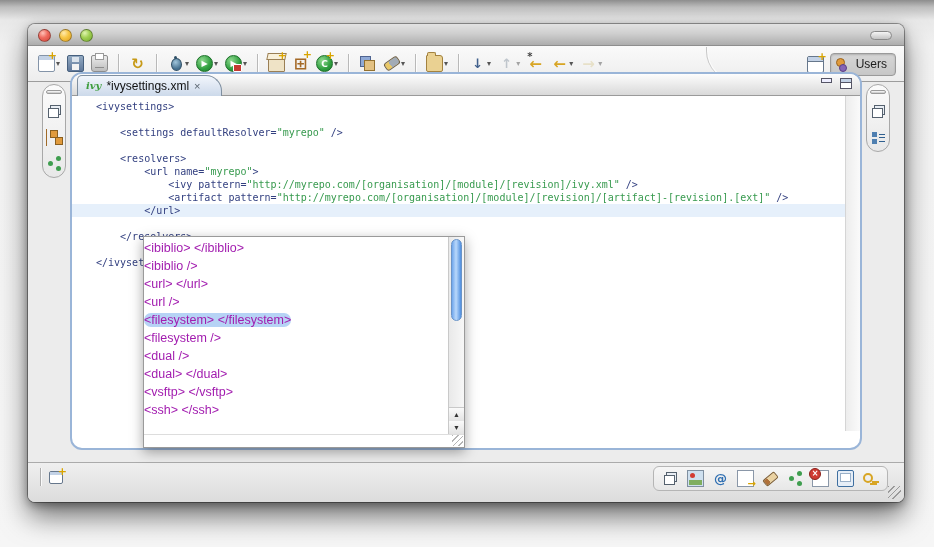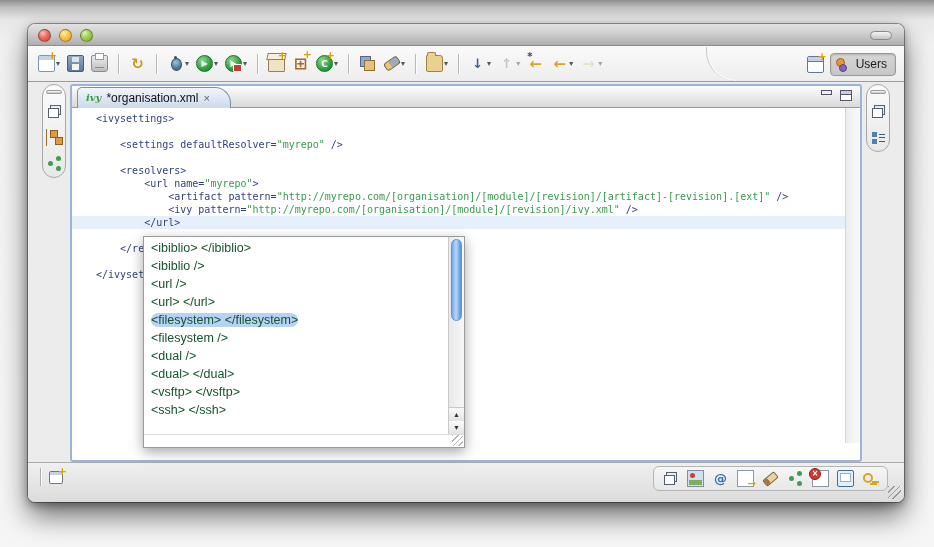--- a/index.html
+++ b/index.html
@@ -97,22 +97,22 @@
   .i-restore-views::after,.i-restore-tray::after{content:"";position:absolute;left:2px;bottom:2px;width:9px;height:8px;border:1px solid #55616e;background:#fff;}
   .i-type-hierarchy{border-left:1px solid #a06a28;}
   .i-type-hierarchy::before{content:"";position:absolute;left:3px;top:1px;width:6px;height:6px;background:#e09a3c;border:1px solid #8a5f1f;}
   .i-type-hierarchy::after{content:"";position:absolute;left:8px;bottom:1px;width:6px;height:6px;background:#e09a3c;border:1px solid #8a5f1f;}
   .i-dependencies-view::before,.i-shared-objects::before{content:"";position:absolute;left:2px;top:6px;width:5px;height:5px;border-radius:50%;
     background:#3f9e4f;box-shadow:8px -5px 0 #3f9e4f,8px 5px 0 #3f9e4f;border:0;}
   .i-outline-view::before{content:"";position:absolute;left:2px;top:3px;width:5px;height:5px;background:#4f7fb0;box-shadow:0 7px 0 #4f7fb0;}
   .i-outline-view::after{content:"";position:absolute;left:9px;top:5px;width:6px;height:1px;background:#2f5f8f;box-shadow:0 3px 0 #2f5f8f,0 7px 0 #2f5f8f;}
 
   
-  .editor-stack{position:absolute;left:42px;top:60px;width:792px;height:378px;
-    border:2px solid #9ab5d8;border-radius:3px;background:#fff;overflow:hidden;}
+  .editor-stack{position:absolute;left:42px;top:48px;width:792px;height:378px;
+    border:2px solid #9ab5d8;border-radius:12px;background:#fff;overflow:hidden;}
   .tabbar{position:relative;height:22px;background:linear-gradient(#fdfdfd,#d9d9d9);border-bottom:1px solid #9a9a9a;}
   .etab{position:absolute;left:5px;top:1px;height:21px;display:inline-flex;align-items:center;gap:5px;
     padding:0 20px 0 8px;background:linear-gradient(#f2f6fc,#ccd9ea);border:1px solid #7f8fa0;border-bottom:none;
     border-radius:5px 16px 0 0;font-size:12px;color:#111;}
   .ivy-glyph{font-family:"DejaVu Serif",serif;font-style:italic;font-weight:bold;color:#3f9e3f;font-size:10px;line-height:10px;}
   .tab-close{font-size:11px;color:#5a6570;line-height:11px;}
   .stack-btns{position:absolute;right:8px;top:4px;display:flex;gap:8px;}
   .sb-min{width:12px;height:10px;position:relative;}
   .sb-min::before{content:"";position:absolute;left:1px;top:0;width:9px;height:3px;border:1px solid #556;background:#eef;}
   .sb-max{width:12px;height:11px;border:1px solid #556;background:#fff;position:relative;}
@@ -129,21 +129,21 @@
 
   .bottomstrip{position:absolute;left:0;right:0;bottom:0;height:17px;
     background:linear-gradient(#e9eff7,#ccd8e7);border-top:1px solid #9fb0c4;}
   .btab{position:absolute;left:2px;top:0;padding:1px 10px 2px 10px;background:#fcfcfc;border:1px solid #8a97a8;border-top:none;
     border-radius:0 0 8px 8px;font-size:11px;color:#111;}
 
   
   .popup{position:absolute;left:143px;top:236px;width:322px;height:212px;background:#fff;
     border:1px solid #9a9a9a;box-shadow:0 4px 12px rgba(0,0,0,.35);z-index:50;}
   .plist{position:absolute;left:0;top:2px;right:16px;bottom:13px;overflow:hidden;}
-  .pitem{height:18px;line-height:18px;padding-left:7px;font-size:12.5px;color:#14532d;white-space:pre;}
+  .pitem{height:18px;line-height:18px;font-size:12.5px;color:#a21caf;white-space:pre;}
   .pitem .sel{background:var(--sel,#b6d3f5);border-radius:7px;}
   .pscroll{position:absolute;right:0;top:0;bottom:13px;width:16px;background:linear-gradient(90deg,#e9e9e9,#f7f7f7);border-left:1px solid #c9c9c9;}
   .pthumb{position:absolute;left:2px;top:2px;width:11px;height:82px;border-radius:6px;border:1px solid #6a94c8;
     background:linear-gradient(90deg,#6fa6ec,#b9d8fb 45%,#4f8fe0);}
   .parrows{position:absolute;left:0;right:0;bottom:0;border-top:1px solid #c9c9c9;}
   .parrow{height:13px;text-align:center;font-size:7px;color:#333;line-height:13px;background:linear-gradient(#fafafa,#e3e3e3);}
   .pfoot{position:absolute;left:0;right:0;bottom:0;height:13px;background:#fff;border-top:1px solid #ddd;}
   .pgrip{position:absolute;right:1px;bottom:1px;width:11px;height:11px;
     background:repeating-linear-gradient(135deg,#b5b5b5 0 1px,transparent 1px 4px);}
 
@@ -283,38 +283,38 @@
   <div class="fastbar right">
     <span class="handle"></span>
   <span class="ic i-restore-views"></span>
       <span class="ic i-outline-view"></span>
     </div>
 
   <div class="editor-stack">
     <div class="tabbar">
       <span class="etab">
         <span class="ivy-glyph">ivy</span>
-        <span>*organisation.xml</span>
+        <span>*ivysettings.xml</span>
         <span class="tab-close">×</span>
       </span>
       <span class="stack-btns">
         <span class="sb-min"></span>
         <span class="sb-max"></span>
       </span>
     </div>
     <div class="editor-body">
       <div class="code">
           <div class="cl"><span class="tag">&lt;ivysettings&gt;</span></div>
           <div class="cl"></div>
           <div class="cl"><span class="tag">    &lt;settings defaultResolver=</span><span class="str">"myrepo"</span><span class="tag"> /&gt;</span></div>
           <div class="cl"></div>
           <div class="cl"><span class="tag">    &lt;resolvers&gt;</span></div>
           <div class="cl"><span class="tag">        &lt;url name=</span><span class="str">"myrepo"</span><span class="tag">&gt;</span></div>
+          <div class="cl"><span class="tag">            &lt;ivy pattern=</span><span class="str">"http://myrepo.com/[organisation]/[module]/[revision]/ivy.xml"</span><span class="tag"> /&gt;</span></div>
           <div class="cl"><span class="tag">            &lt;artifact pattern=</span><span class="str">"http://myrepo.com/[organisation]/[module]/[revision]/[artifact]-[revision].[ext]"</span><span class="tag"> /&gt;</span></div>
-          <div class="cl"><span class="tag">            &lt;ivy pattern=</span><span class="str">"http://myrepo.com/[organisation]/[module]/[revision]/ivy.xml"</span><span class="tag"> /&gt;</span></div>
           <div class="cl hl"><span class="tag">        &lt;/url&gt;</span></div>
           <div class="cl"></div>
           <div class="cl"><span class="tag">    &lt;/resolvers&gt;</span></div>
           <div class="cl"></div>
           <div class="cl"><span class="tag">&lt;/ivysettings&gt;</span></div>
         </div>
       <div class="escroll"></div>
     </div>
   </div>
 
@@ -336,22 +336,22 @@
       </div>
     <div class="win-grip"></div>
   </div>
 
 </div>
 
 <div class="popup">
   <div class="plist">
       <div class="pitem"><span>&lt;ibiblio&gt; &lt;/ibiblio&gt;</span></div>
       <div class="pitem"><span>&lt;ibiblio /&gt;</span></div>
+      <div class="pitem"><span>&lt;url&gt; &lt;/url&gt;</span></div>
       <div class="pitem"><span>&lt;url /&gt;</span></div>
-      <div class="pitem"><span>&lt;url&gt; &lt;/url&gt;</span></div>
       <div class="pitem"><span class="sel">&lt;filesystem&gt; &lt;/filesystem&gt;</span></div>
       <div class="pitem"><span>&lt;filesystem /&gt;</span></div>
       <div class="pitem"><span>&lt;dual /&gt;</span></div>
       <div class="pitem"><span>&lt;dual&gt; &lt;/dual&gt;</span></div>
       <div class="pitem"><span>&lt;vsftp&gt; &lt;/vsftp&gt;</span></div>
       <div class="pitem"><span>&lt;ssh&gt; &lt;/ssh&gt;</span></div>
     </div>
   <div class="pscroll">
     <div class="pthumb"></div>
     <div class="parrows">

